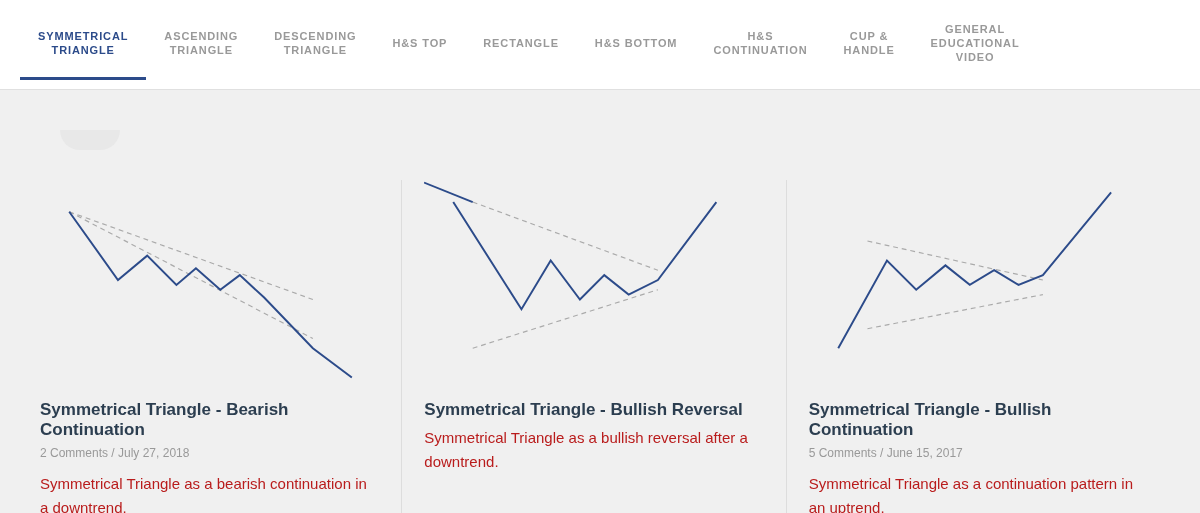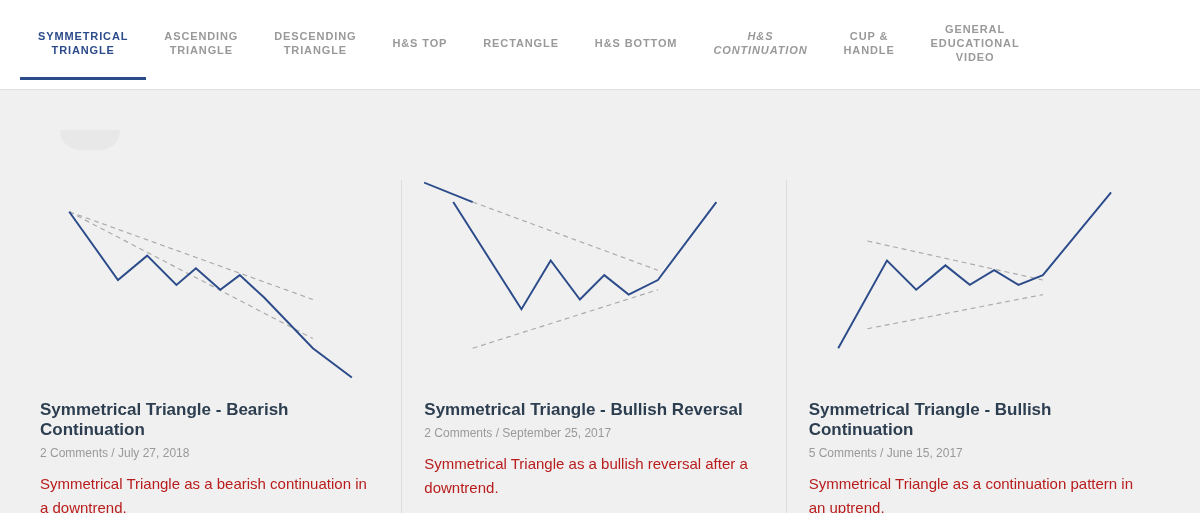--- a/index.html
+++ b/index.html
@@ -99,21 +99,21 @@
 
 <div class="nav-item active" style="white-space: pre-line;">SYMMETRICAL
 TRIANGLE</div>
     <div class="nav-item" style="white-space: pre-line;">ASCENDING
 TRIANGLE</div>
     <div class="nav-item" style="white-space: pre-line;">DESCENDING
 TRIANGLE</div>
     <div class="nav-item" style="white-space: pre-line;">H&amp;S TOP</div>
     <div class="nav-item" style="white-space: pre-line;">RECTANGLE</div>
     <div class="nav-item" style="white-space: pre-line;">H&amp;S BOTTOM</div>
-    <div class="nav-item" style="white-space: pre-line; font-style: italic;">H&amp;S
+    <div class="nav-item" style="white-space: pre-line;">H&amp;S
 CONTINUATION</div>
     <div class="nav-item" style="white-space: pre-line;">CUP &amp;
 HANDLE</div>
     <div class="nav-item" style="white-space: pre-line;">GENERAL
 EDUCATIONAL
 VIDEO</div>
   </nav>
 
 <div class="content">
   <div class="bump"></div>
@@ -143,21 +143,20 @@
           <line x1="50" y1="20" x2="240" y2="90" stroke="#aaa" stroke-width="1.2" stroke-dasharray="5,4"></line>
 
           <line x1="50" y1="170" x2="240" y2="110" stroke="#aaa" stroke-width="1.2" stroke-dasharray="5,4"></line>
 
           <polyline points="30,20 100,130 130,80 160,120 185,95 210,115 240,100 300,20" fill="none" stroke="#2c4b8a" stroke-width="2"></polyline>
 
           <polyline points="0,0 50,20" fill="none" stroke="#2c4b8a" stroke-width="2"></polyline>
         </svg>
       </div>
       <div class="card-title">Symmetrical Triangle - Bullish Reversal</div>
-      <div class="card-meta">2 Comments / September 25, 2017</div>
       <div class="card-desc">Symmetrical Triangle as a bullish reversal after a downtrend.</div>
     </div>
 
     <div class="card">
       <div class="chart-area">
         <svg width="100%" height="200" viewBox="0 0 340 200" xmlns="http://www.w3.org/2000/svg">
 
           <line x1="60" y1="60" x2="240" y2="100" stroke="#aaa" stroke-width="1.2" stroke-dasharray="5,4"></line>
 
           <line x1="60" y1="150" x2="240" y2="115" stroke="#aaa" stroke-width="1.2" stroke-dasharray="5,4"></line>

